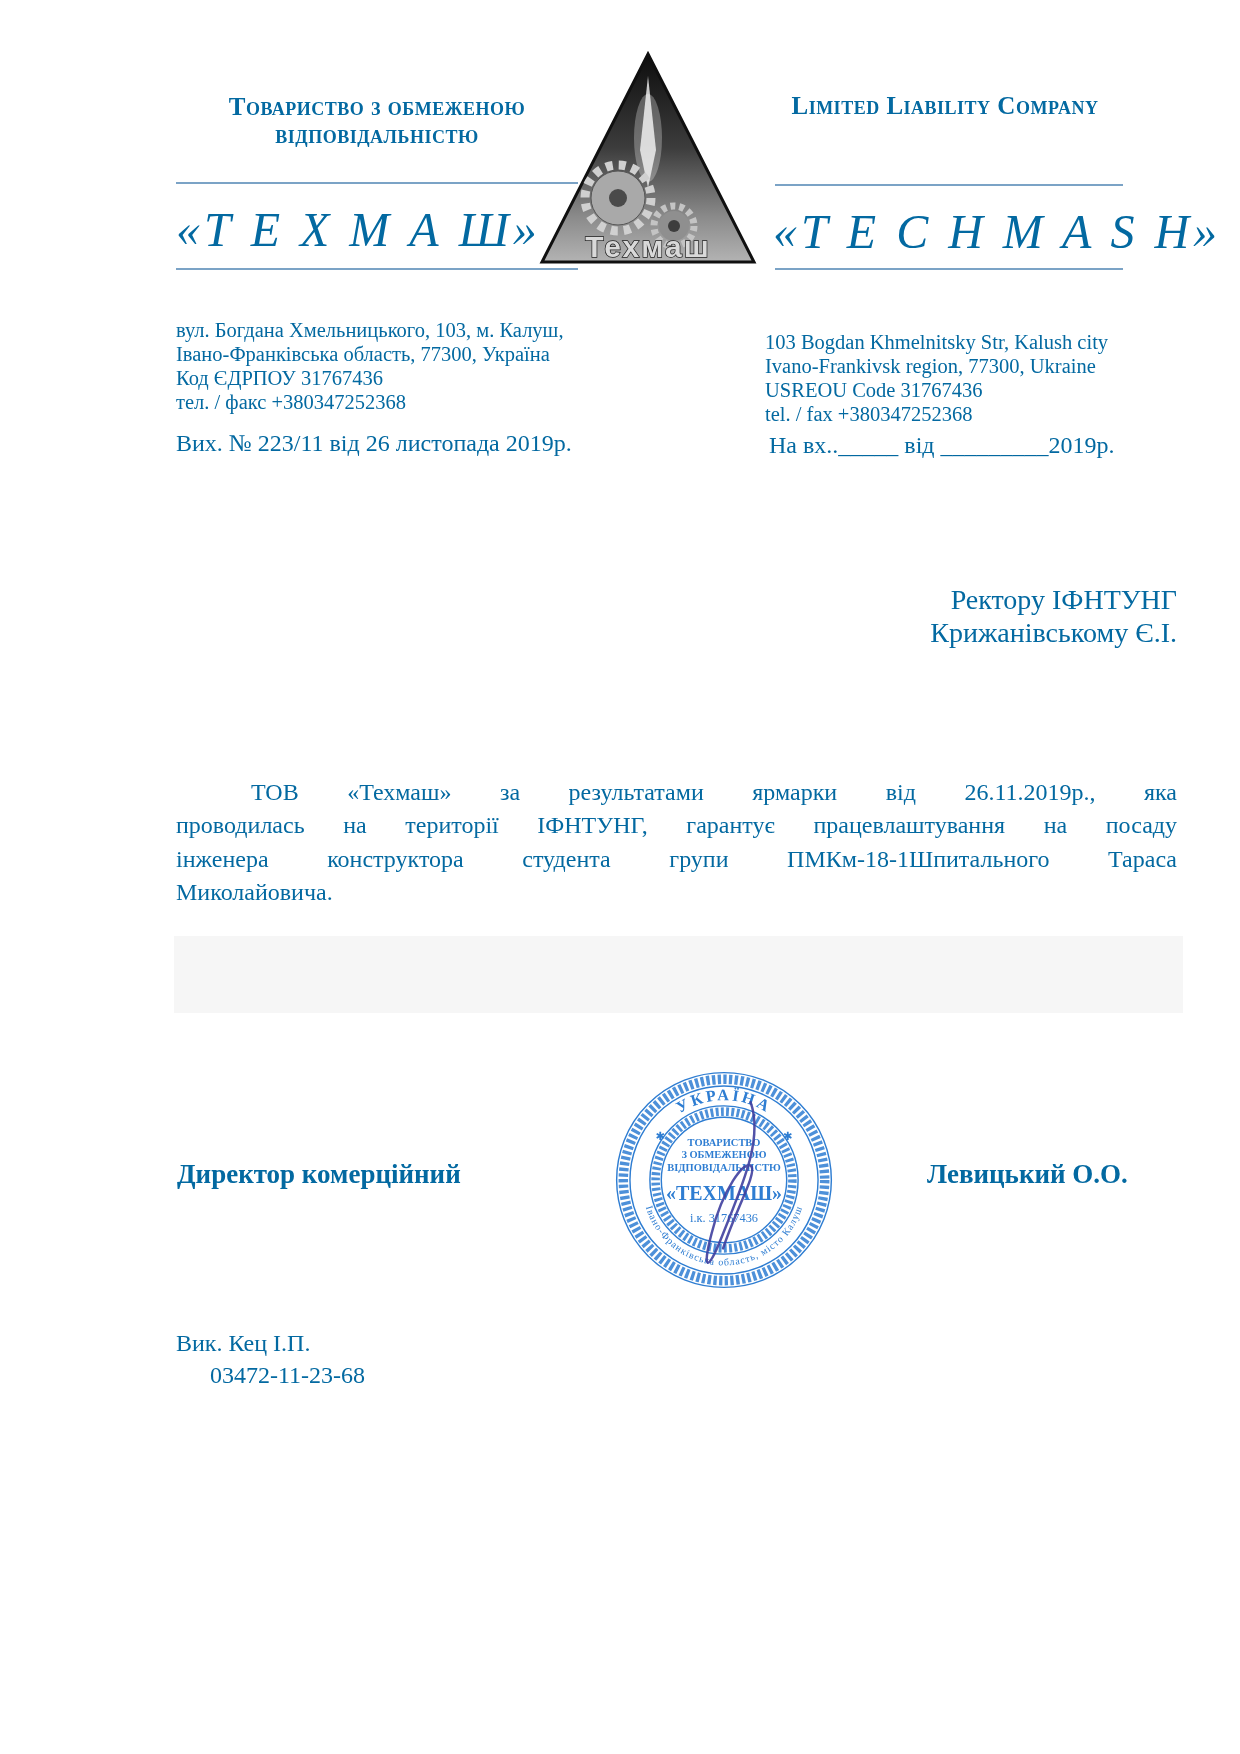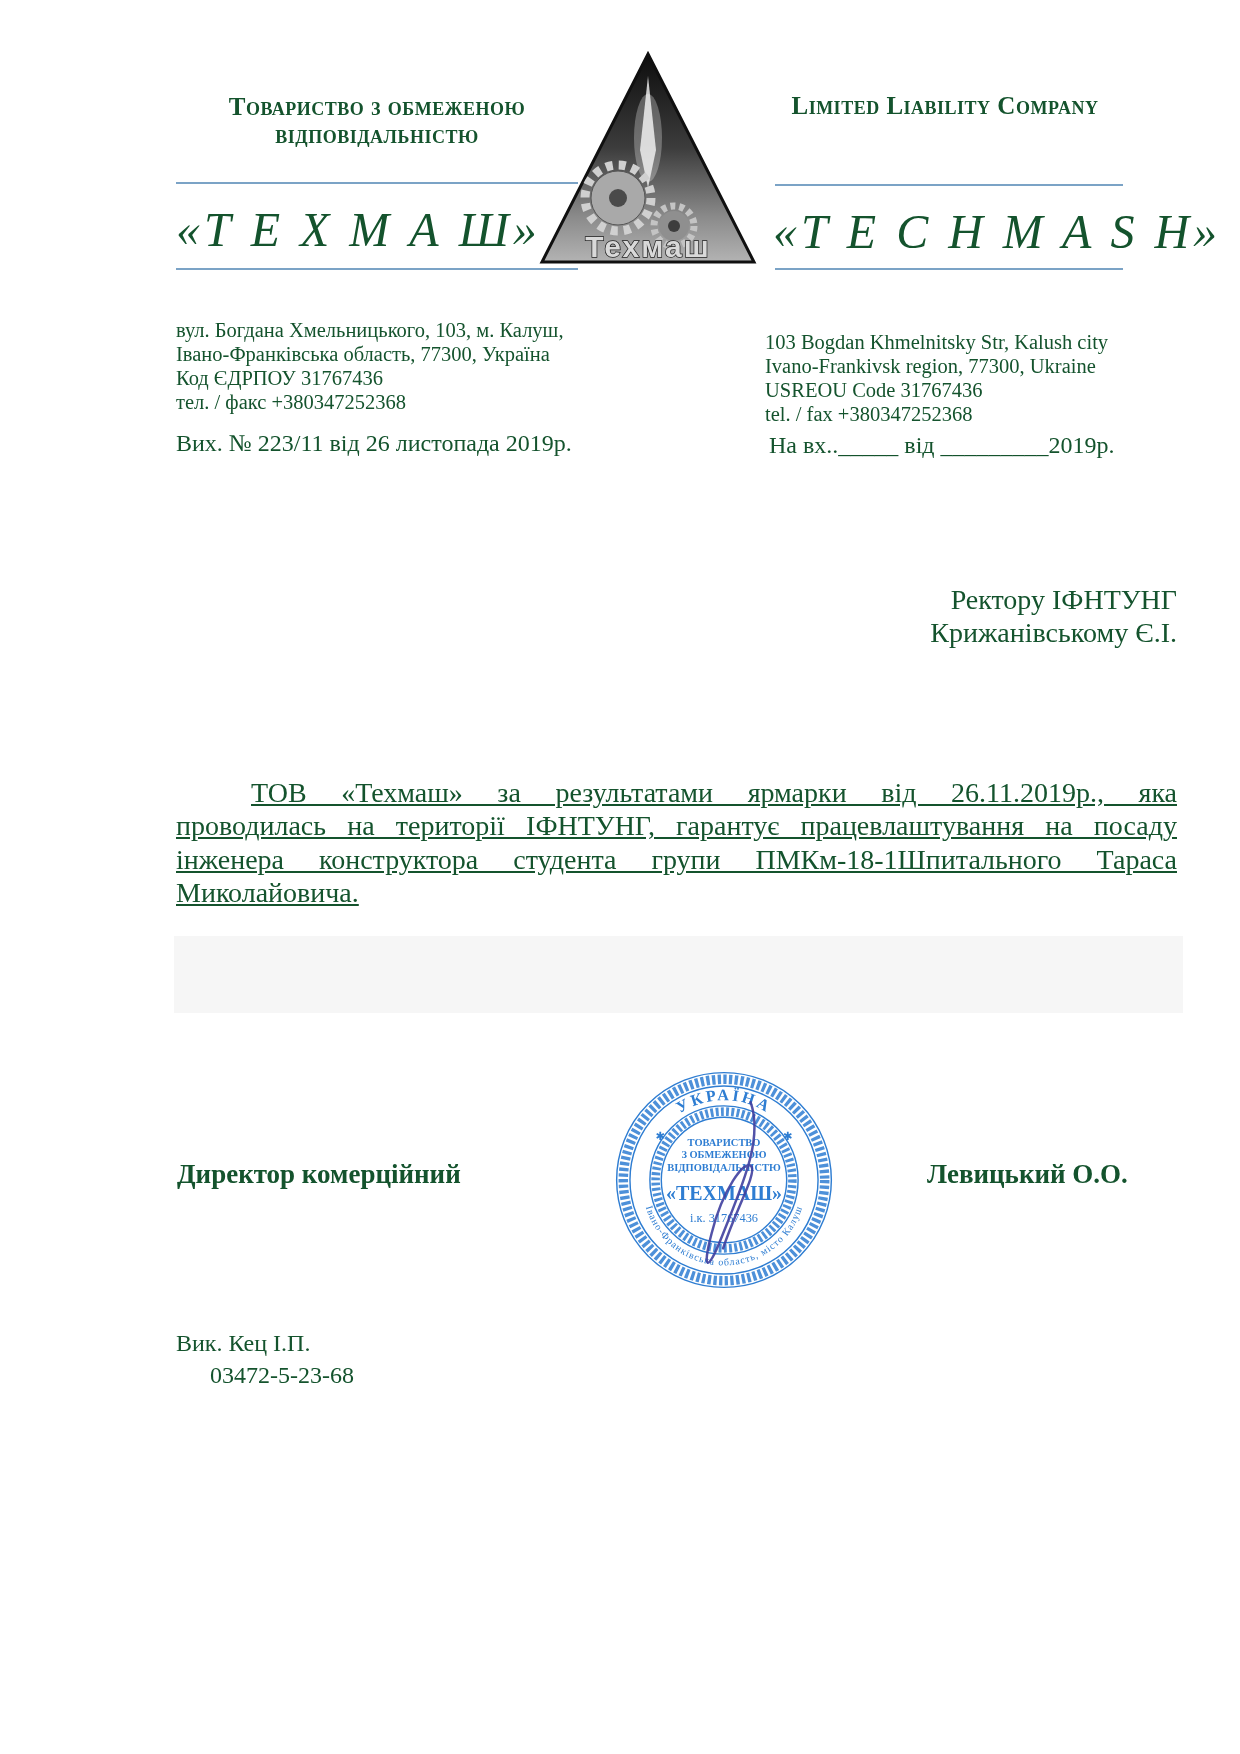--- a/index.html
+++ b/index.html
@@ -1,38 +1,38 @@
 <!DOCTYPE html>
 <html><head>
 <meta charset="utf-8">
 <style>
   html,body { margin:0; padding:0; background:#e8e8e8; }
   .page {
     position:relative; width:1240px; height:1754px; margin:0 auto;
     background:#ffffff; overflow:hidden;
-    font-family:"Liberation Serif","DejaVu Serif",serif; color:#14532d;
+    font-family:"Liberation Serif","DejaVu Serif",serif; color:#0369a1;
   }
   .abs { position:absolute; }
 
   
   .company-block { text-align:center; font-weight:bold; font-variant:small-caps; font-size:25px; line-height:28px; letter-spacing:0.5px; }
   .divider { height:0; border-top:2px solid #7ba3c6; }
   .brand { text-align:left; font-weight:normal; font-style:italic; font-size:48px; line-height:48px; letter-spacing:4px; white-space:nowrap; }
 
   
   .contacts { font-size:20.5px; line-height:24px; }
 
   
   .refline { font-size:24px; line-height:26px; white-space:nowrap; }
 
   
   .addressee { font-size:28px; line-height:33px; text-align:right; }
 
   
-  .body-par { font-size:28px; line-height:33.4px; width:1001px;text-decoration:underline; }
+  .body-par { font-size:24px; line-height:33.4px; width:1001px; }
   .body-line { text-align:justify; text-align-last:justify; }
   .body-line.first { padding-left:75px; }
   .body-line.last { text-align:left; text-align-last:left; }
 
   .redaction { background:#f6f6f6; }
 
   .sig-text { font-size:27px; font-weight:bold; line-height:28px; white-space:nowrap; }
 
   .footer-line { font-size:24px; line-height:26px; white-space:nowrap; }
 
@@ -142,15 +142,15 @@
       <text x="120" y="84" text-anchor="middle" font-size="11" font-weight="bold" fill="#2e7dd2">ТОВАРИСТВО</text>
       <text x="120" y="97" text-anchor="middle" font-size="11" font-weight="bold" fill="#2e7dd2">З ОБМЕЖЕНОЮ</text>
       <text x="120" y="110" text-anchor="middle" font-size="11" font-weight="bold" fill="#2e7dd2">ВІДПОВІДАЛЬНІСТЮ</text>
       <text x="120" y="141" text-anchor="middle" font-size="21" font-weight="bold" fill="#2e7dd2">«ТЕХМАШ»</text>
       <text x="120" y="164" text-anchor="middle" font-size="13" fill="#2e7dd2">і.к. 31767436</text>
       <path d="M148,38 C162,78 138,128 116,184 C104,214 96,218 107,176 C118,132 142,96 149,106 C154,114 133,150 119,192" stroke="#3f3f9f" stroke-width="2.6" fill="none" stroke-linecap="round" opacity="0.9"></path>
     </svg>
   </div>
 
   <div class="abs footer-line" style="left:176px; top:1330px;">Вик. Кец І.П.</div>
-  <div class="abs footer-line" style="left:210px; top:1362px;">03472-5-23-68</div>
+  <div class="abs footer-line" style="left:210px; top:1362px;">03472-11-23-68</div>
 
 </div>
 
 </body></html>

